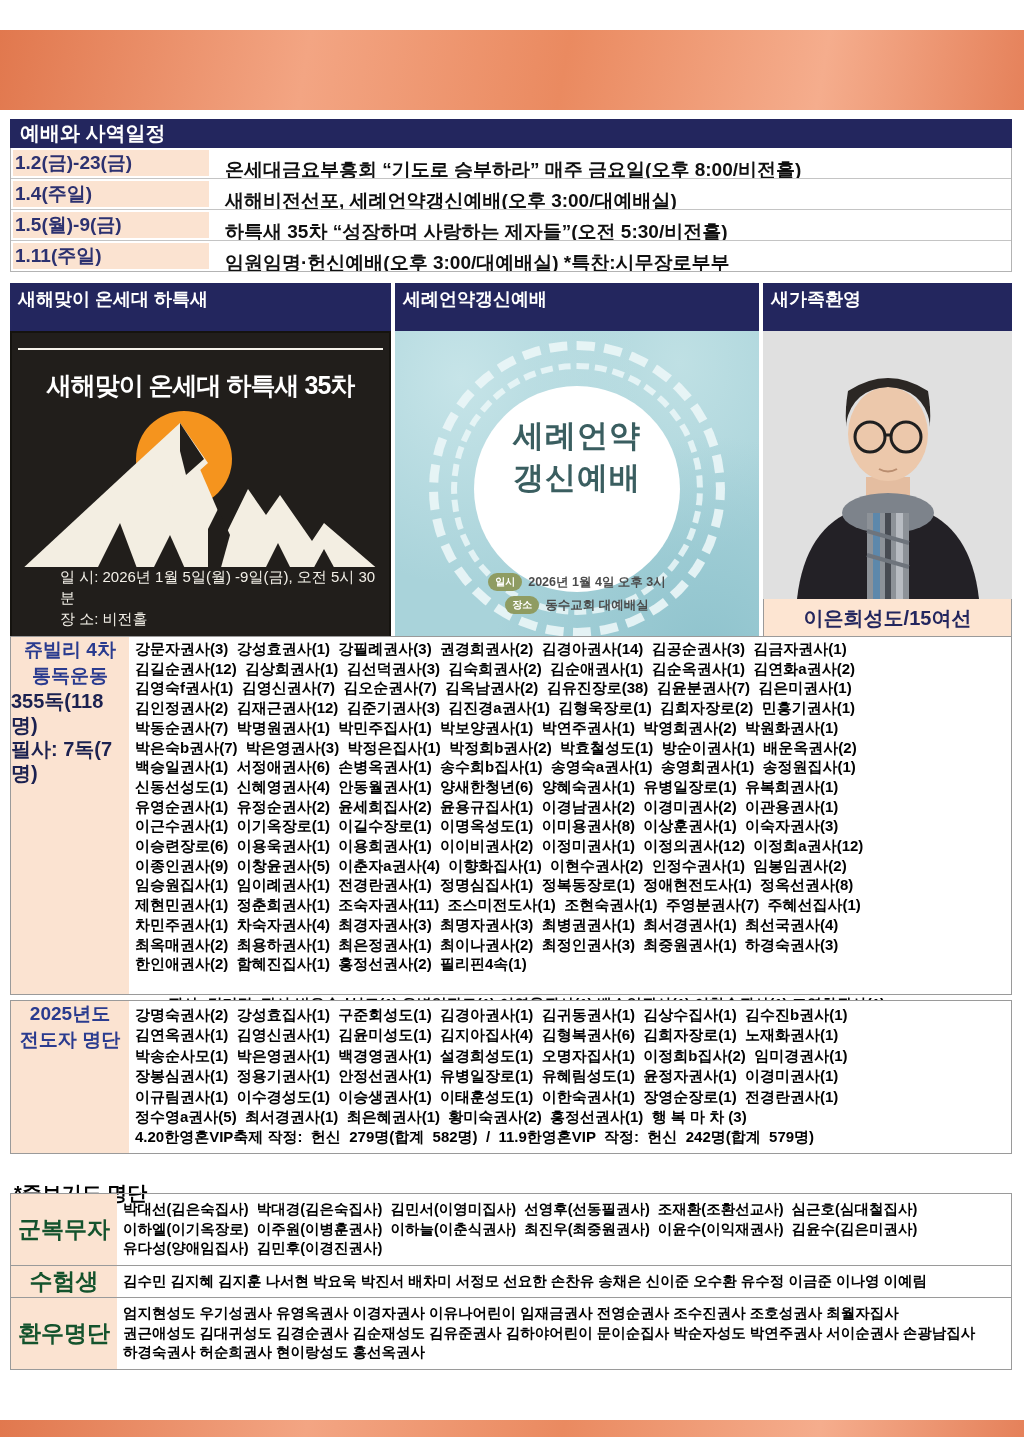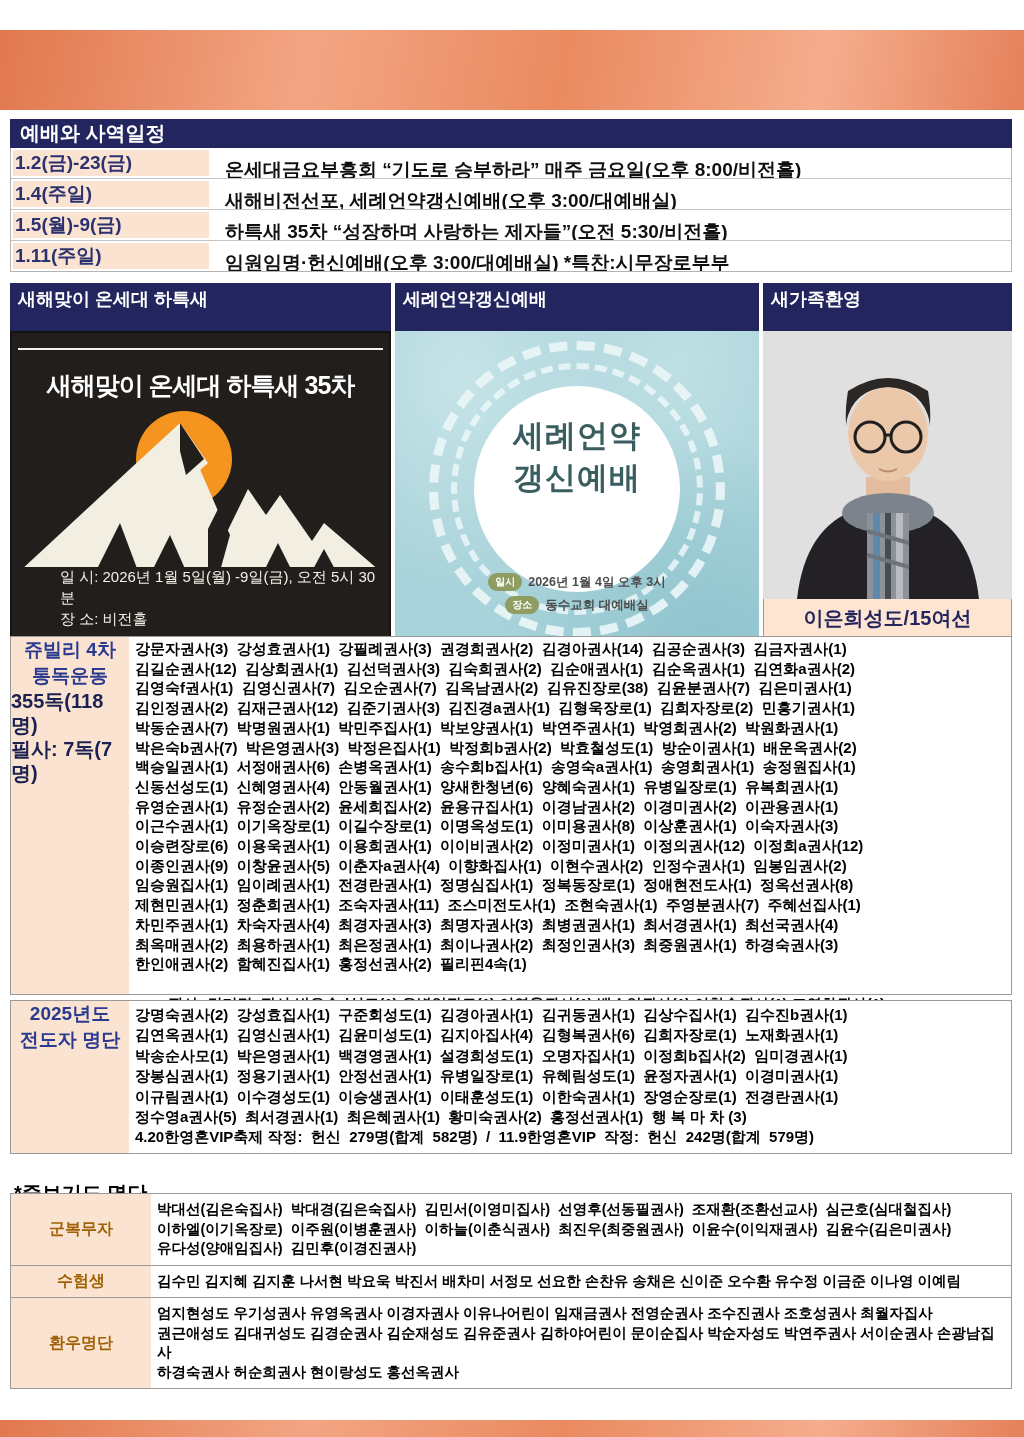--- a/index.html
+++ b/index.html
@@ -73,22 +73,22 @@
   .jubilee{top:636px;height:359px;}
   .evangelists{top:1000px;height:154px;}
   .evangelists .name-line{line-height:20.4px;}
   .evangelists .tbl-body{padding-top:4px;}
 
   .interc-title{position:absolute;top:1158px;left:14px;color:#000;font-weight:bold;font-size:20px;margin-top:22px;}
 
   .intercession{position:absolute;top:1193px;left:10px;width:1002px;border:1px solid #9a9a9a;box-sizing:border-box;}
   .int-row{display:flex;border-top:1px solid #9a9a9a;}
   .int-row:first-child{border-top:none;}
-  .int-label{width:140px;background:#fbe3d1;display:flex;align-items:center;justify-content:center;
-             color:#a16207;font-weight:bold;font-size:16px;flex:none;}
+  .int-label{width:106px;background:#fbe3d1;display:flex;align-items:center;justify-content:center;
+             color:#14532d;font-weight:bold;font-size:23px;flex:none;}
   .int-lines{flex:1;padding:6px 2px 6px 6px;}
   .int-lines .name-line{font-size:14.5px;line-height:19.5px;}
 </style>
 </head>
 <body>
 
 <div class="page">
 
   <div class="strip top"></div>
 

